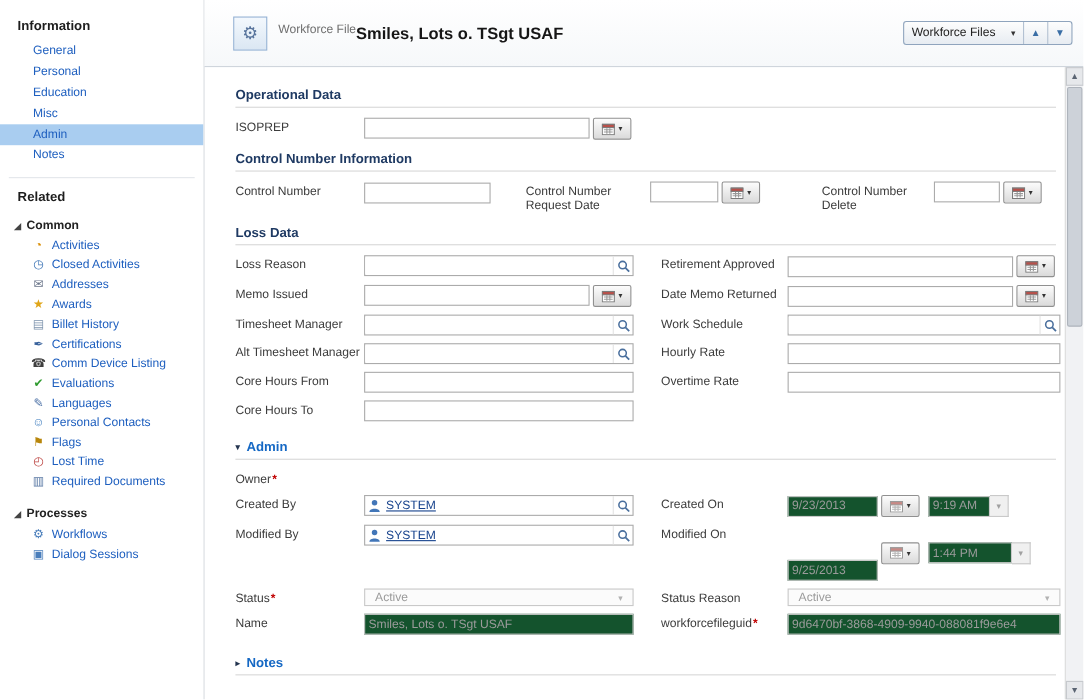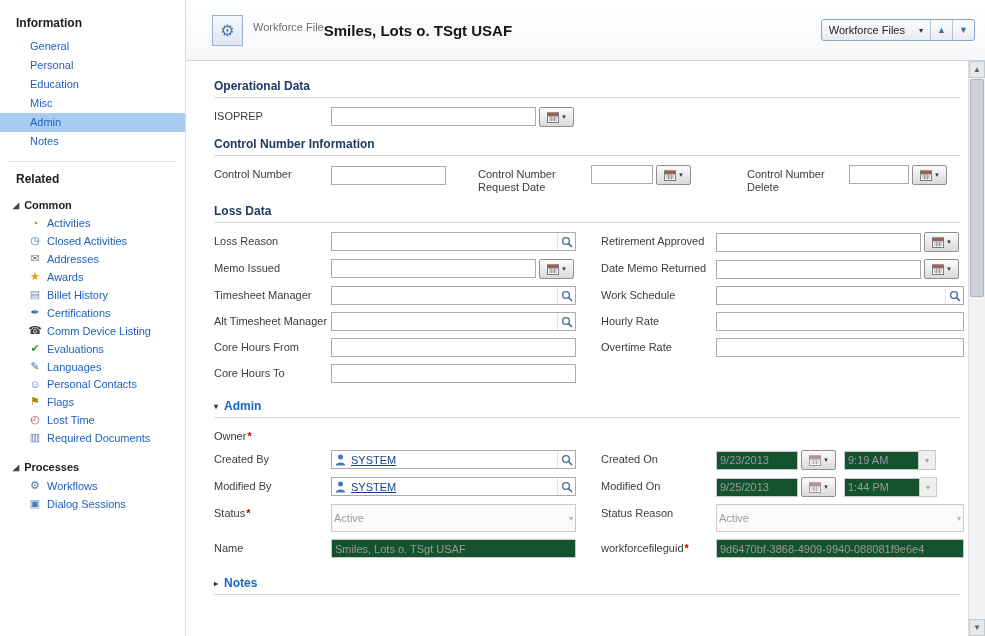--- a/index.html
+++ b/index.html
@@ -71,23 +71,23 @@
     justify-content:center; cursor:pointer; border-left:1px solid #e3e3e3; }
 
   .dtbtn { width:35px; height:20px; flex:none; margin-left:3px; border:1px solid #909090;
     border-radius:2px; background:linear-gradient(#fcfcfc,#dadada); display:flex;
     align-items:center; justify-content:center; gap:3px; cursor:pointer; }
   .dtbtn .da { font-size:7px; color:#333; }
   .ddbtn { width:17px; height:20px; flex:none; border:1px solid #c9c9c9; border-left:0;
     background:#f0f0f0; color:#a0a0a0; font-size:8px; display:flex;
     align-items:center; justify-content:center; }
 
-  .selbox { height:28px; border:1px solid #c9c9c9; background:#fbfbfb; color:#9b9b9b;
+  .selbox { height:16px; border:1px solid #c9c9c9; background:#fbfbfb; color:#9b9b9b;
     font-size:11px; display:flex; align-items:center; justify-content:space-between;
-    padding:0 2px; }
+    padding:0 9px; }
   .selbox .da { font-size:8px; color:#b2b2b2; }
 
   .link { color:#15418c; text-decoration:underline; font-size:11px; cursor:pointer; }
   .ownersel { display:flex; align-items:center; gap:5px; background:#b9d7f3;
     padding:1px 8px 1px 3px; margin-left:2px; }
   .perswrap { display:flex; align-items:center; gap:5px; margin-left:3px; }
 
   
   #vscroll { width:17px; flex:none; background:#f1f2f4; border-left:1px solid #dddddd;
     position:relative; }
@@ -408,21 +408,21 @@
             <input class="txt txtdis" style="width: 82px;" value="9/23/2013">
             <span class="dtbtn">
                 <svg width="12" height="11" viewBox="0 0 12 11">
                   <rect x="0.5" y="1" width="11" height="9.5" fill="#fff" stroke="#9a9a9a"></rect>
                   <rect x="0.5" y="1" width="11" height="3" fill="#c98985" stroke="#9a9a9a"></rect>
                   <path d="M2 6h8M2 8h8M4.7 4.5v5M7.4 4.5v5" stroke="#b5b5b5" fill="none"></path>
                 </svg>
                 <span class="da">▾</span>
               </span>
             <span style="width:8px; flex:none"></span>
-            <input class="txt txtdis" style="width: 75px;" value="9:19 AM">
+            <input class="txt txtdis" style="width: 56px;" value="9:19 AM">
             <span class="ddbtn">▾</span>
           </div>
         </div>
         <div class="frow">
           <div class="flabel">Modified By</div>
           <div class="fctl">
             <div class="lookupbox" style="width:245px">
               <span class="perswrap">
                 <svg width="11" height="12" viewBox="0 0 11 12">
                     <circle cx="5.5" cy="3" r="2.5" fill="#4276b8"></circle>
@@ -435,21 +435,21 @@
                   <svg width="12" height="12" viewBox="0 0 12 12">
                     <circle cx="5" cy="5" r="3.4" fill="none" stroke="#4a6f9d" stroke-width="1.4"></circle>
                     <line x1="7.6" y1="7.6" x2="11" y2="11" stroke="#4a6f9d" stroke-width="1.6"></line>
                   </svg>
                 </span>
             </div>
           </div>
           <div class="colgap"></div>
           <div class="flabel2">Modified On</div>
           <div class="fctl2">
-            <input class="txt txtdis" style="width: 82px;" value="9/25/2013">
+            <input class="txt txtdis" style="width: 82px; margin-top: 32px;" value="9/25/2013">
             <span class="dtbtn">
                 <svg width="12" height="11" viewBox="0 0 12 11">
                   <rect x="0.5" y="1" width="11" height="9.5" fill="#fff" stroke="#9a9a9a"></rect>
                   <rect x="0.5" y="1" width="11" height="3" fill="#c98985" stroke="#9a9a9a"></rect>
                   <path d="M2 6h8M2 8h8M4.7 4.5v5M7.4 4.5v5" stroke="#b5b5b5" fill="none"></path>
                 </svg>
                 <span class="da">▾</span>
               </span>
             <span style="width:8px; flex:none"></span>
             <input class="txt txtdis" style="width: 76px;" value="1:44 PM">

